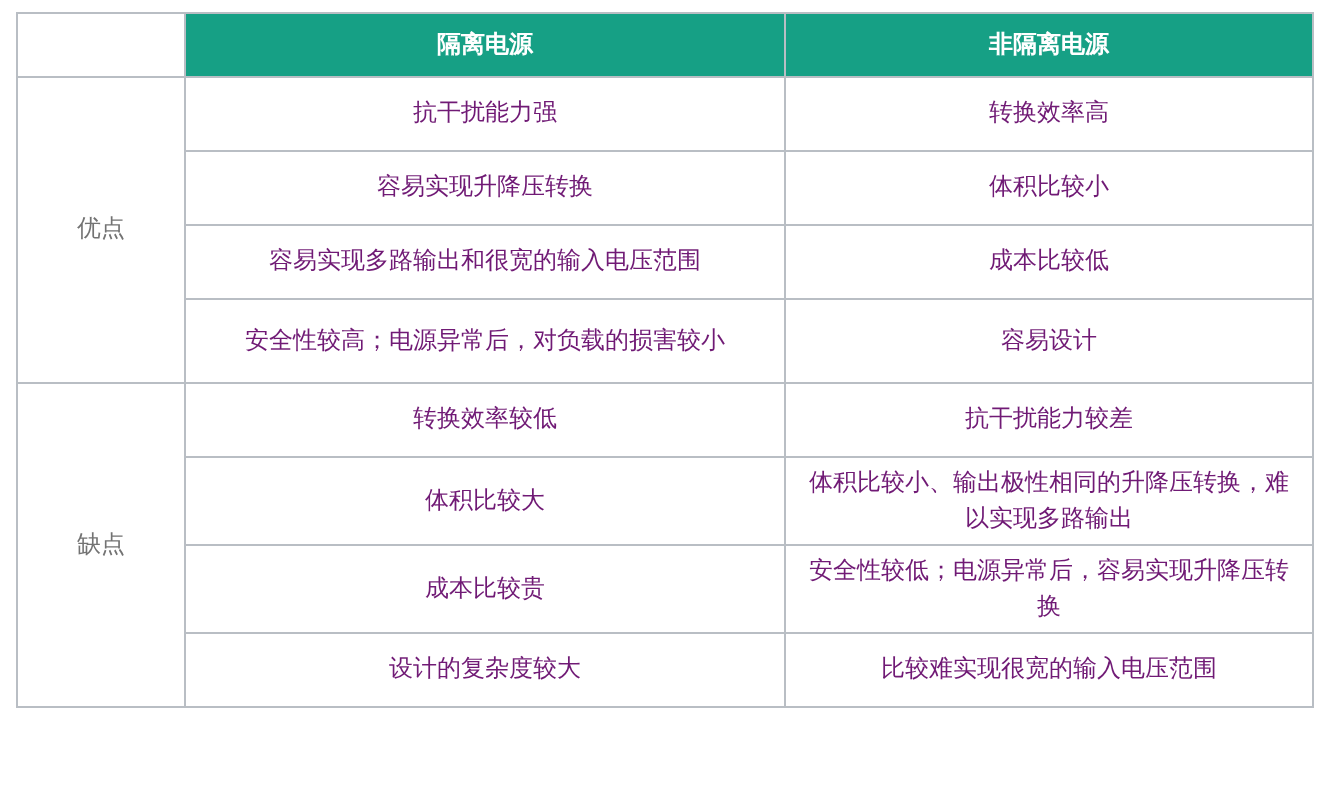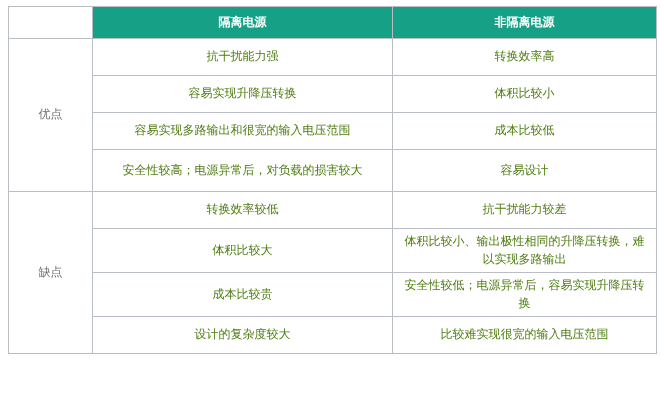--- a/index.html
+++ b/index.html
@@ -50,21 +50,21 @@
   }
   col.c0 { width: 84px; }
   col.c1 { width: 300px; }
   col.c2 { width: 264px; }
   td.rowlabel {
     font-size: 12.5px;
     color: #737373;
     background: #ffffff;
   }
   td.cell {
-    color: #4d7c0f;
+    color: #701a75;
     padding: 5px 10px;
   }
   tr.r1 td { height: 37px; }
   tr.r2 td { height: 37px; }
   tr.r3 td { height: 37px; }
   tr.r4 td { height: 42px; }
   tr.r5 td { height: 37px; }
   tr.r6 td { height: 44px; }
   tr.r7 td { height: 44px; }
   tr.r8 td { height: 37px; }
@@ -97,21 +97,21 @@
       </tr>
       <tr class="r2">
         <td class="cell">容易实现升降压转换</td>
         <td class="cell">体积比较小</td>
       </tr>
       <tr class="r3">
         <td class="cell">容易实现多路输出和很宽的输入电压范围</td>
         <td class="cell">成本比较低</td>
       </tr>
       <tr class="r4">
-        <td class="cell">安全性较高；电源异常后，对负载的损害较大</td>
+        <td class="cell">安全性较高；电源异常后，对负载的损害较小</td>
         <td class="cell">容易设计</td>
       </tr>
       <tr class="r5 thick-top">
         <td class="rowlabel" rowspan="4">缺点</td>
         <td class="cell">转换效率较低</td>
         <td class="cell">抗干扰能力较差</td>
       </tr>
       <tr class="r6">
         <td class="cell">体积比较大</td>
         <td class="cell">体积比较小、输出极性相同的升降压转换，难以实现多路输出</td>

